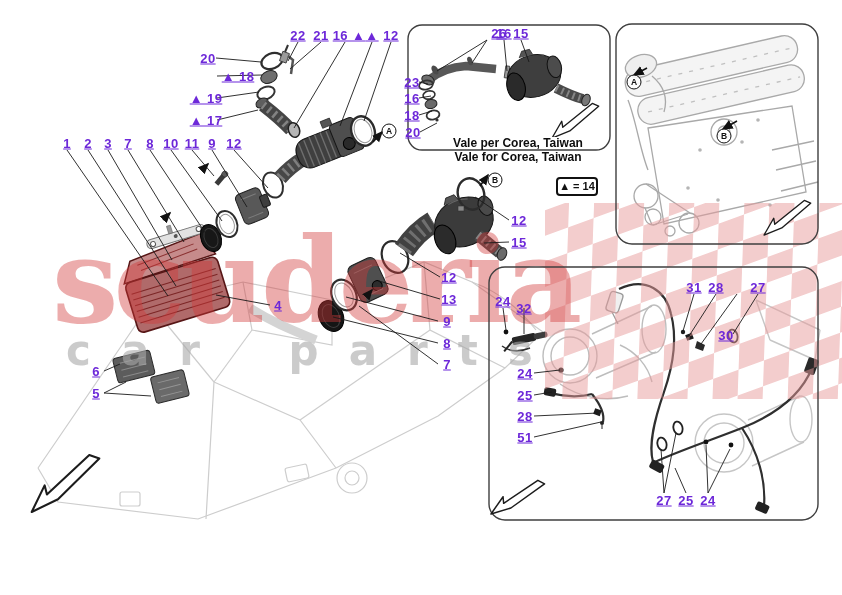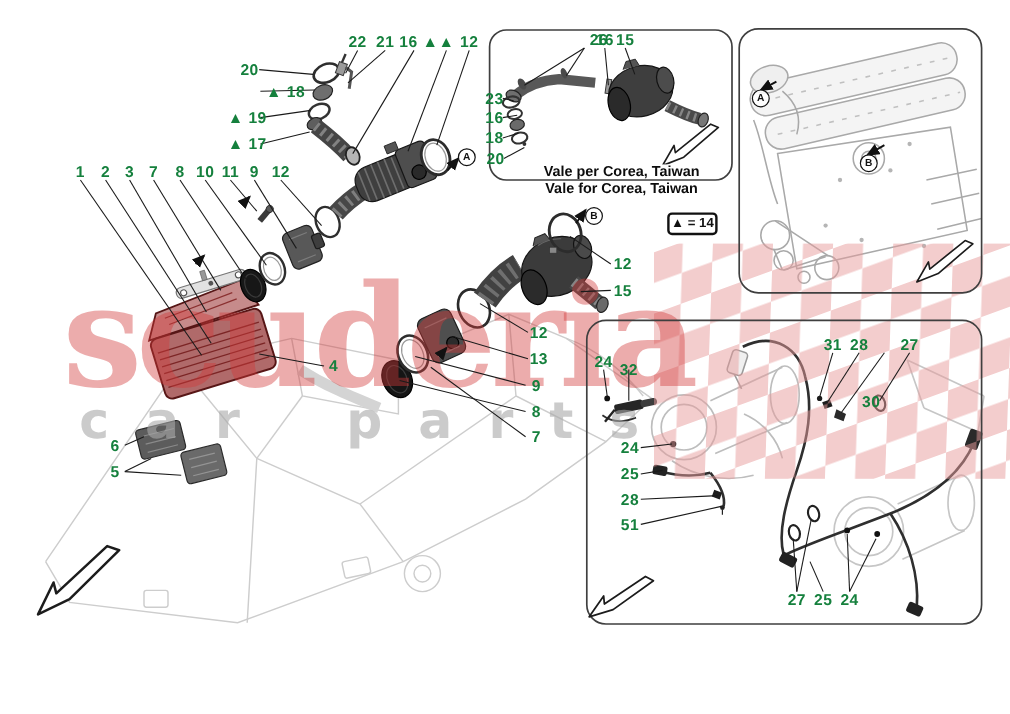--- a/index.html
+++ b/index.html
@@ -1,20 +1,20 @@
 <!DOCTYPE html>
 <html><head>
 <meta charset="utf-8">
 <style>
   html,body{margin:0;padding:0;background:#e8e8e8;}
   .stage{position:relative;width:842px;height:595px;background:#fff;overflow:hidden;
          font-family:"Liberation Sans",sans-serif;}
   .layer{position:absolute;left:0;top:0;width:842px;height:595px;}
   .callout{position:absolute;transform:translate(-50%,-50%);font:bold 13px "Liberation Sans",sans-serif;
-           color:#15803d;white-space:nowrap;letter-spacing:.4px;}
+           color:#6d28d9;white-space:nowrap;letter-spacing:.4px;text-decoration:underline;}
   .vmark{position:absolute;width:13px;height:13px;border:1.4px solid #111;border-radius:50%;
          font:bold 8.5px/13px "Liberation Sans",sans-serif;text-align:center;color:#111;
          transform:translate(-50%,-50%);background:rgba(255,255,255,.85);}
   .cap{position:absolute;left:518px;transform:translateX(-50%);font:bold 12px/12px "Liberation Sans",sans-serif;
        color:#0d0d0d;background:#fff;padding:0 4px;white-space:nowrap;}
   .cap1{top:137px;} .cap2{top:151px;}
   .legend{position:absolute;left:556px;top:177px;width:38px;height:15px;border:2px solid #111;
           border-radius:4px;background:#fff;font:bold 11px/15px "Liberation Sans",sans-serif;
           text-align:center;color:#111;}
   .wm-brand{position:absolute;left:52px;top:222px;font:bold 118px/1 "DejaVu Serif",serif;

